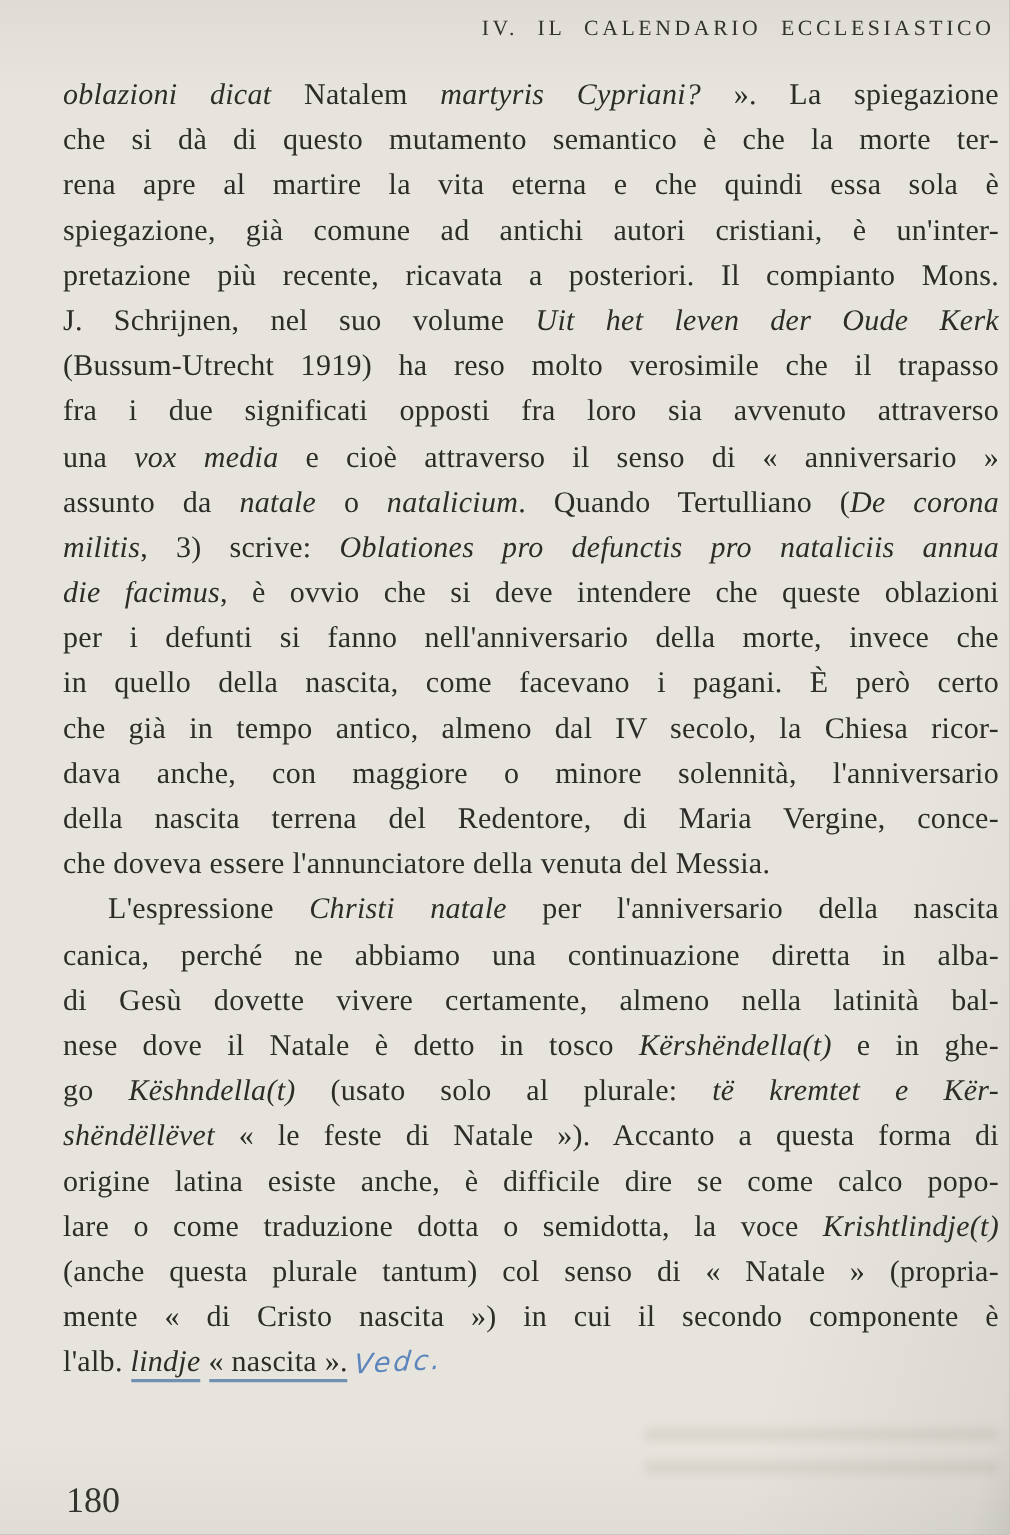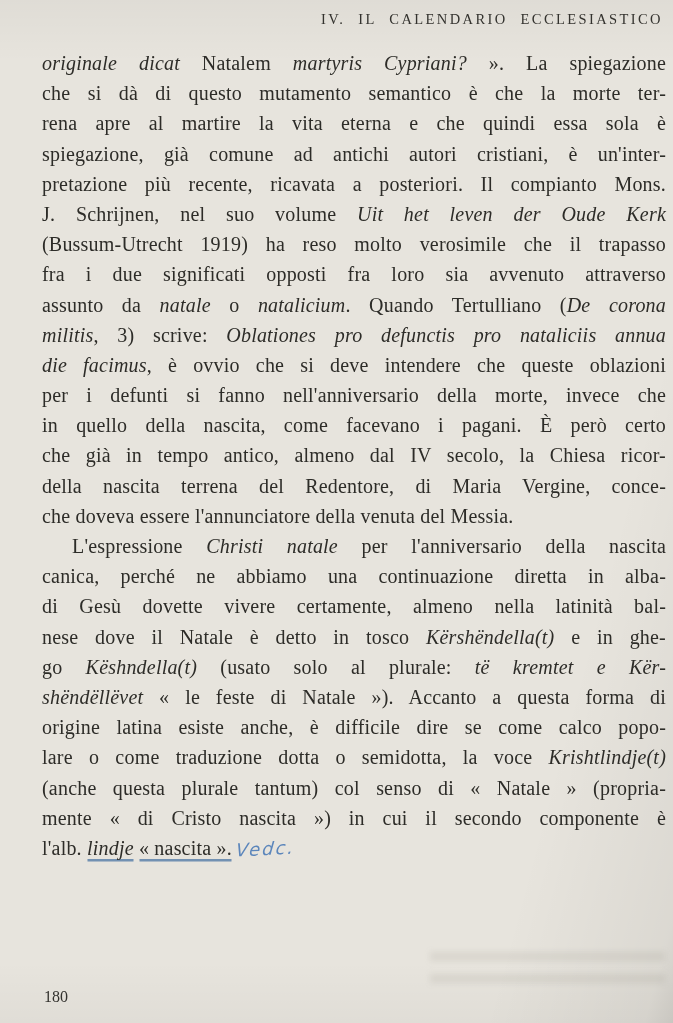--- a/index.html
+++ b/index.html
@@ -65,21 +65,21 @@
     font-size: 18px;
     margin-left: 4px;
     letter-spacing: 2px;
     transform: rotate(-3deg) skewX(-8deg);
     opacity: 0.9;
   }
   .page-number {
     position: absolute;
     left: 44px;
     top: 988px;
-    font-size: 16px;
+    font-size: 24px;
     color: #33322e;
   }
   .show-through-smudge {
     position: absolute;
     left: 430px;
     top: 952px;
     width: 235px;
     height: 38px;
     background: repeating-linear-gradient(
       180deg,
@@ -90,34 +90,36 @@
     pointer-events: none;
   }
 </style>
 </head>
 <body>
 
 <div class="scan-page">
   <div class="running-header">IV. IL CALENDARIO ECCLESIASTICO</div>
 
   <div class="text-block">
-      <div class="line"><span class="it">originale dicat</span><span> Natalem </span><span class="it">martyris Cypriani?</span><span> ». La spiegazione</span></div>
+      <div class="line"><span class="it">oblazioni dicat</span><span> Natalem </span><span class="it">martyris Cypriani?</span><span> ». La spiegazione</span></div>
       <div class="line"><span>che si dà di questo mutamento semantico è che la morte ter-</span></div>
       <div class="line"><span>rena apre al martire la vita eterna e che quindi essa sola è</span></div>
       <div class="line"><span>spiegazione, già comune ad antichi autori cristiani, è un'inter-</span></div>
       <div class="line"><span>pretazione più recente, ricavata a posteriori. Il compianto Mons.</span></div>
       <div class="line"><span>J. Schrijnen, nel suo volume </span><span class="it">Uit het leven der Oude Kerk</span></div>
       <div class="line"><span>(Bussum-Utrecht 1919) ha reso molto verosimile che il trapasso</span></div>
       <div class="line"><span>fra i due significati opposti fra loro sia avvenuto attraverso</span></div>
+      <div class="line"><span>una </span><span class="it">vox media</span><span> e cioè attraverso il senso di « anniversario »</span></div>
       <div class="line"><span>assunto da </span><span class="it">natale</span><span> o </span><span class="it">natalicium</span><span>. Quando Tertulliano (</span><span class="it">De corona</span></div>
       <div class="line"><span class="it">militis</span><span>, 3) scrive: </span><span class="it">Oblationes pro defunctis pro nataliciis annua</span></div>
       <div class="line"><span class="it">die facimus</span><span>, è ovvio che si deve intendere che queste oblazioni</span></div>
       <div class="line"><span>per i defunti si fanno nell'anniversario della morte, invece che</span></div>
       <div class="line"><span>in quello della nascita, come facevano i pagani. È però certo</span></div>
       <div class="line"><span>che già in tempo antico, almeno dal IV secolo, la Chiesa ricor-</span></div>
+      <div class="line"><span>dava anche, con maggiore o minore solennità, l'anniversario</span></div>
       <div class="line"><span>della nascita terrena del Redentore, di Maria Vergine, conce-</span></div>
       <div class="line noj"><span>che doveva essere l'annunciatore della venuta del Messia.</span></div>
       <div class="line indent"><span>L'espressione </span><span class="it">Christi natale</span><span> per l'anniversario della nascita</span></div>
       <div class="line"><span>canica, perché ne abbiamo una continuazione diretta in alba-</span></div>
       <div class="line"><span>di Gesù dovette vivere certamente, almeno nella latinità bal-</span></div>
       <div class="line"><span>nese dove il Natale è detto in tosco </span><span class="it">Kërshëndella(t)</span><span> e in ghe-</span></div>
       <div class="line"><span>go </span><span class="it">Këshndella(t)</span><span> (usato solo al plurale: </span><span class="it">të kremtet e Kër-</span></div>
       <div class="line"><span class="it">shëndëllëvet</span><span> « le feste di Natale »). Accanto a questa forma di</span></div>
       <div class="line"><span>origine latina esiste anche, è difficile dire se come calco popo-</span></div>
       <div class="line"><span>lare o come traduzione dotta o semidotta, la voce </span><span class="it">Krishtlindje(t)</span></div>

